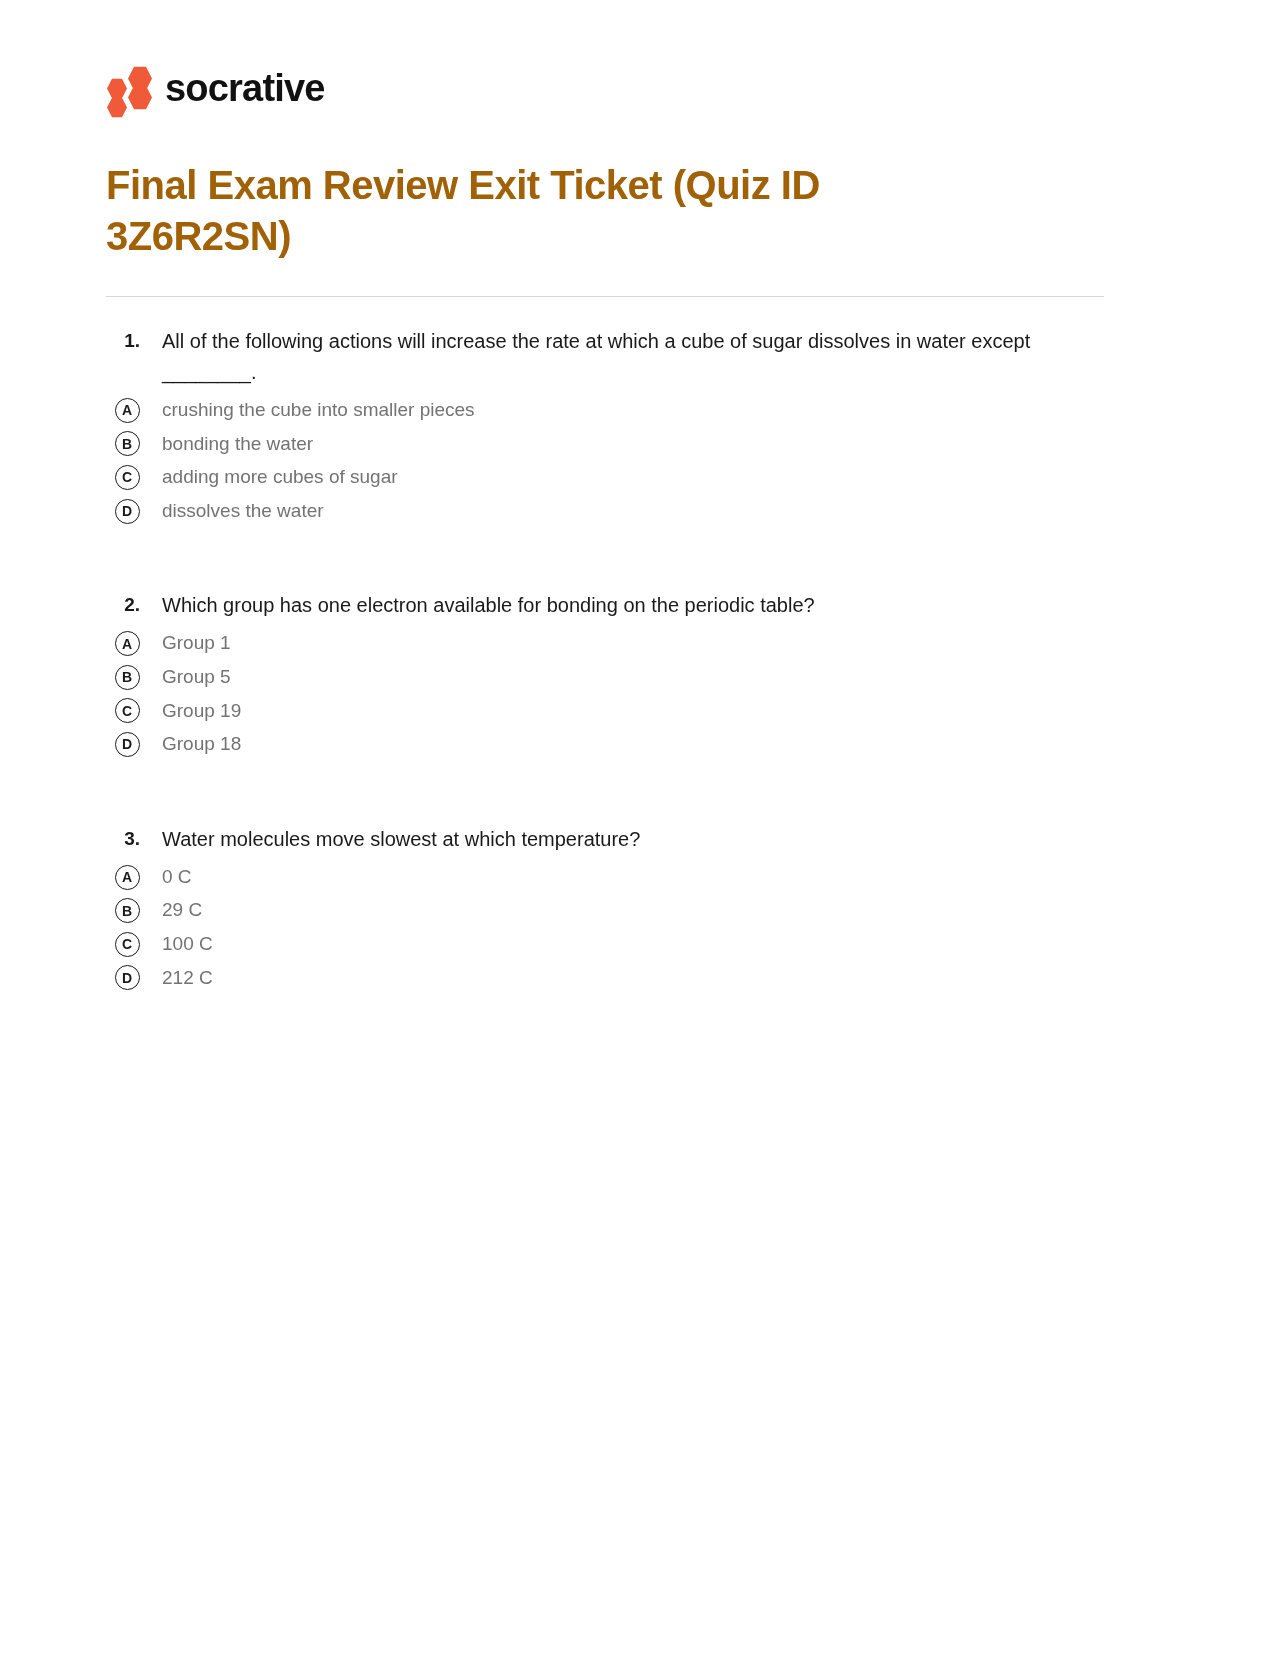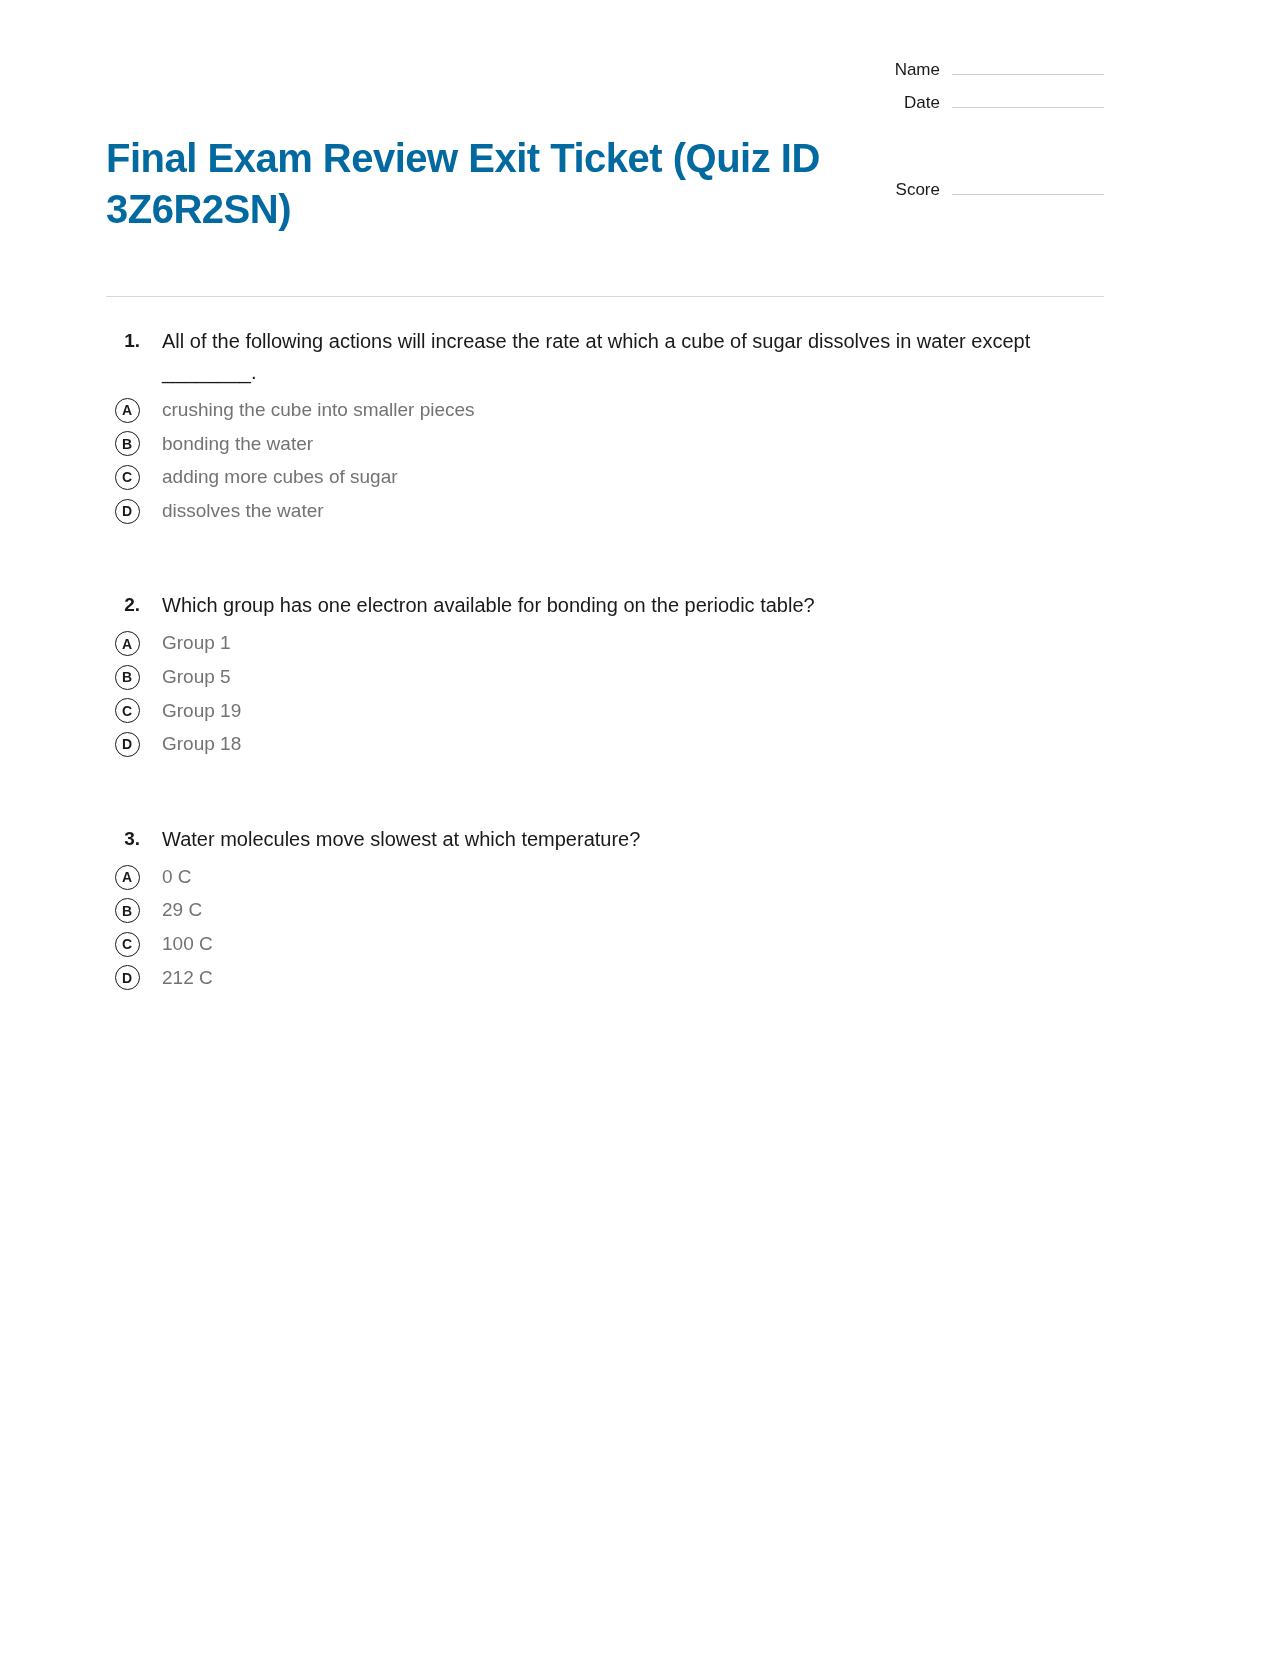--- a/index.html
+++ b/index.html
@@ -61,27 +61,27 @@
     font-size: 38px;
     font-weight: 700;
     letter-spacing: -0.8px;
     color: #111111;
     line-height: 1;
   }
 
   .title {
     position: absolute;
     left: 0;
-    top: 73px;
+    top: 100px;
     width: 720px;
     font-size: 40px;
     font-weight: 700;
     line-height: 1.28;
     letter-spacing: -0.5px;
-    color: #0369a1;
+    color: #a16207;
   }
 
   .meta {
     position: absolute;
     right: 0;
     top: 0;
     width: 245px;
   }
   .meta-row {
     display: flex;
@@ -187,37 +187,32 @@
     height: 22px;
   }
 </style>
 </head>
 <body>
 
 <div class="page">
 
   <div class="header">
 
+    <div class="logo-row">
+      <div class="logo-mark">
+        <div class="hexagon hex-shape hex-tr"></div>
+        <div class="hexagon hex-shape hex-ml"></div>
+        <div class="hexagon hex-shape hex-mr"></div>
+        <div class="hexagon hex-shape hex-bl"></div>
+      </div>
+      <div class="logo-text">socrative</div>
+    </div>
 
     <div class="title">Final Exam Review Exit Ticket (Quiz ID 3Z6R2SN)</div>
 
-    <div class="meta">
-      <div class="meta-row">
-        <span class="meta-label">Name</span>
-        <span class="meta-line"></span>
-      </div>
-      <div class="meta-row">
-        <span class="meta-label">Date</span>
-        <span class="meta-line"></span>
-      </div>
-      <div class="meta-row score">
-        <span class="meta-label">Score</span>
-        <span class="meta-line"></span>
-      </div>
-    </div>
 
   </div>
 
   <div class="divider"></div>
 
   <div class="questions">
 
     <div class="question-block">
       <div class="question-head">
         <div class="q-num">1.</div>

